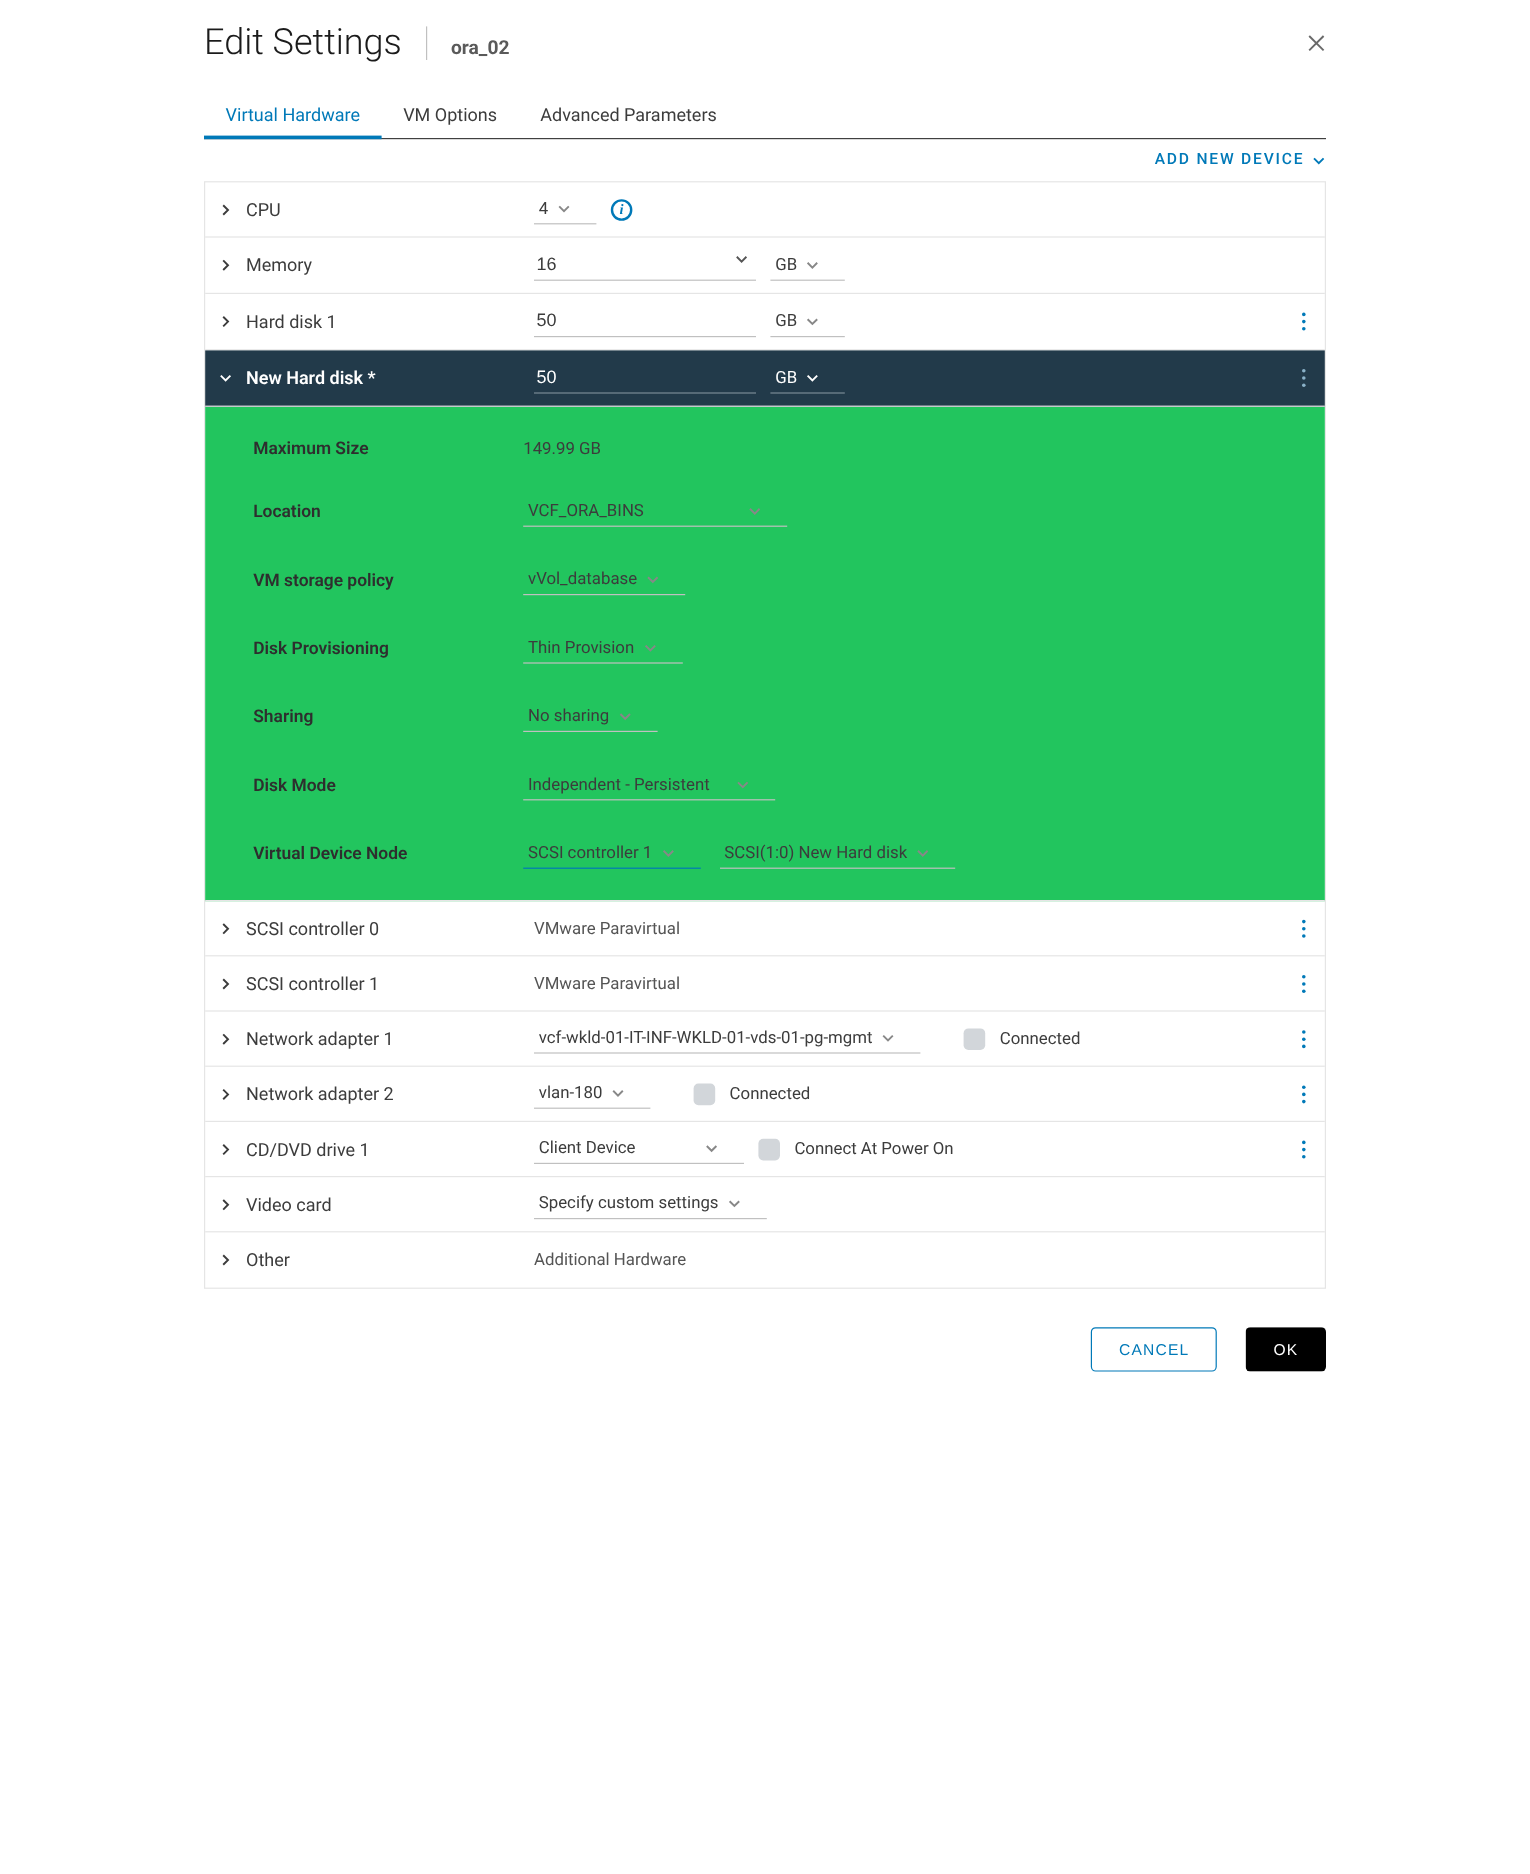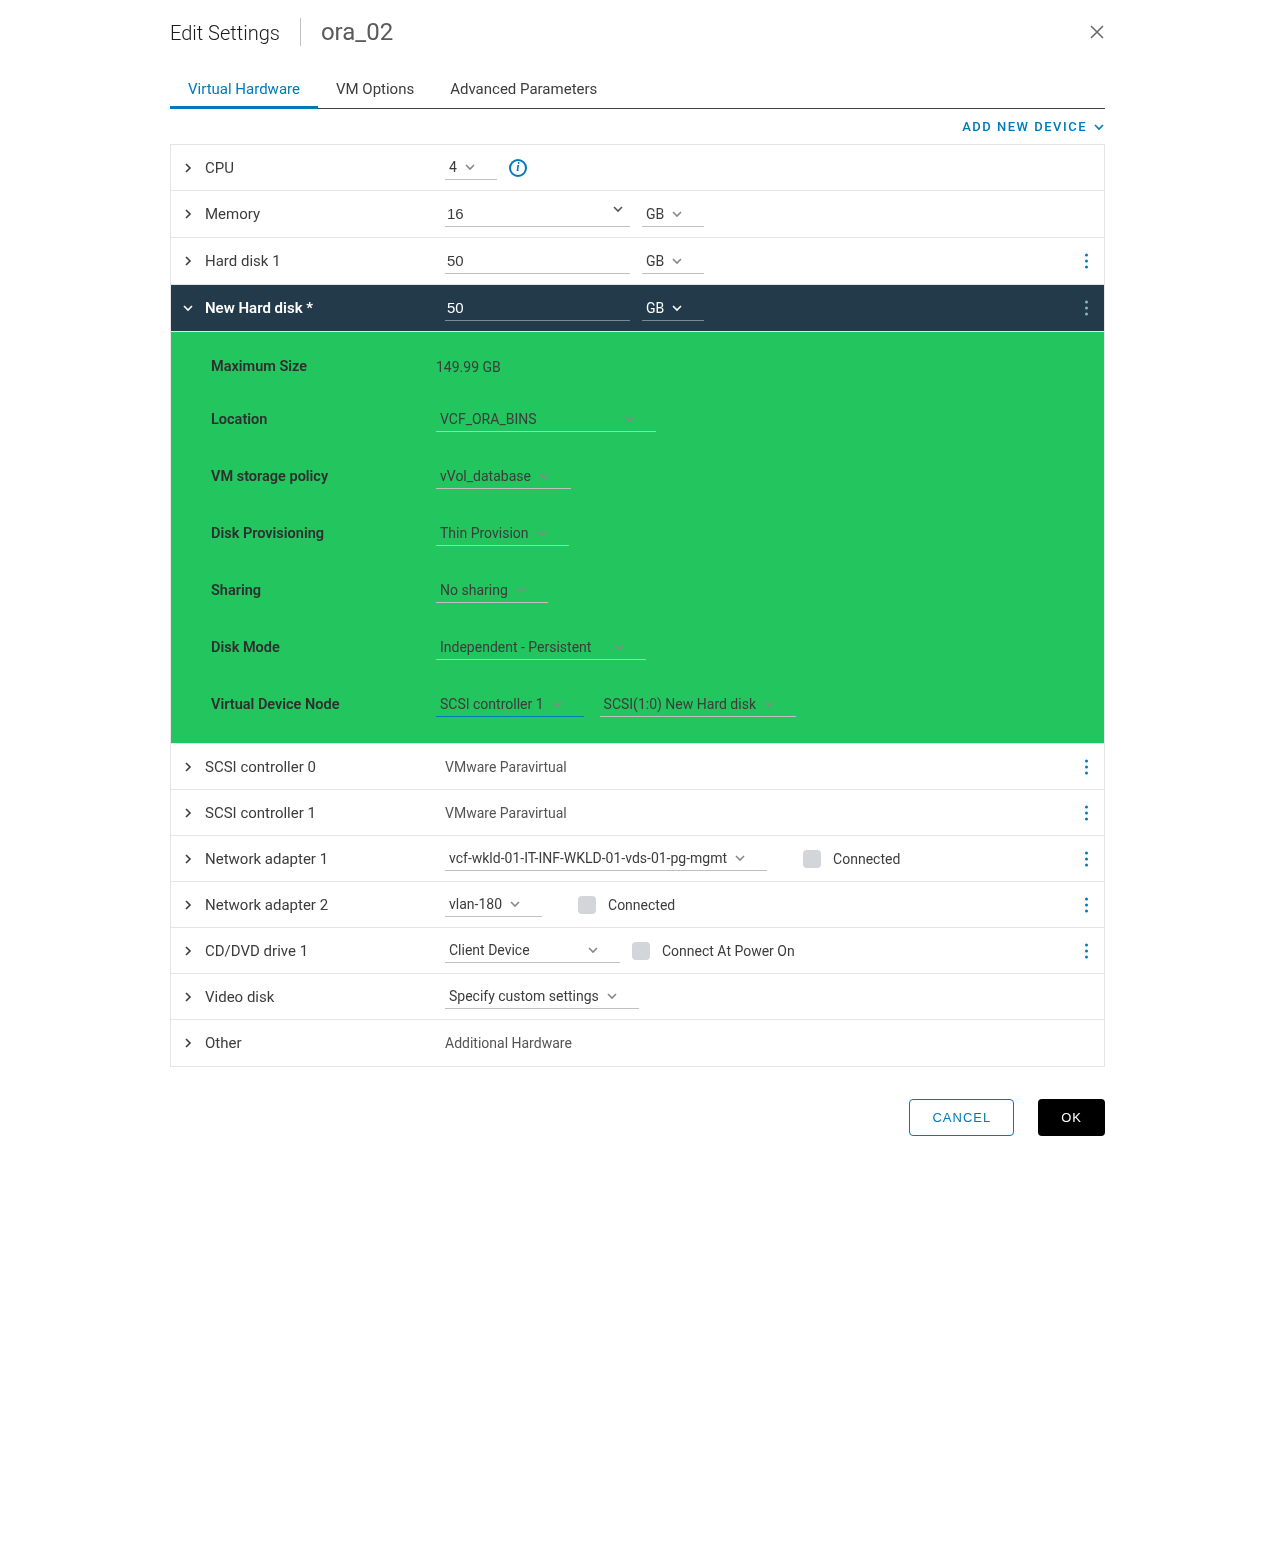--- a/index.html
+++ b/index.html
@@ -1,22 +1,22 @@
 <!DOCTYPE html>
 <html><head>
 <meta charset="utf-8">
 <style>
 * { box-sizing: border-box; margin: 0; padding: 0; }
 body { font-family: -apple-system, BlinkMacSystemFont, "Segoe UI", Roboto, "Helvetica Neue", Arial, sans-serif; font-size: 14px; color: #3c3c3c; background: #fff; }
 .dialog { width: 975px; margin: 0 auto; padding: 18px 20px; }
 .header { display: flex; align-items: center; justify-content: space-between; margin-bottom: 24px; }
 .header-left { display: flex; align-items: baseline; gap: 16px; }
-.title { font-size: 20px; font-weight: 300; color: #1b1b1b; }
+.title { font-size: 30px; font-weight: 300; color: #1b1b1b; }
 .divider { width: 1px; height: 28px; background: #c0c0c0; margin: 0 4px; align-self: center; }
-.subtitle { font-size: 24px; font-weight: 400; color: #5a5a5a; }
+.subtitle { font-size: 16px; font-weight: 700; color: #5a5a5a; }
 .close { font-size: 20px; color: #6a6a6a; cursor: pointer; }
 .tabs { display: flex; border-bottom: 1px solid #404040; margin-bottom: 10px; }
 .tab { padding: 10px 18px; font-size: 15px; color: #3c3c3c; cursor: pointer; position: relative; }
 .tab.active { color: #0079b8; }
 .tab.active::after { content: ''; position: absolute; left: 0; right: 0; bottom: -1px; height: 3px; background: #0079b8; }
 .addnew { display: flex; justify-content: flex-end; margin-bottom: 10px; }
 .addnew-btn { color: #0079b8; font-size: 13px; font-weight: 500; letter-spacing: 1.5px; cursor: pointer; display: flex; align-items: center; gap: 6px; }
 .panel { border: 1px solid #e5e5e5; }
 .row { display: flex; align-items: center; border-bottom: 1px solid #e5e5e5; padding: 10px 12px; min-height: 46px; position: relative; }
 .row:last-child { border-bottom: none; }
@@ -361,21 +361,21 @@
           <span></span>
         </span>
     </div>
 
     <div class="row">
       <span class="chev">
         <svg class="chevsvg" width="10" height="10" viewBox="0 0 10 10">
             <path d="M3 1 L7 5 L3 9"></path>
           </svg>
       </span>
-      <span class="label">Video disk</span>
+      <span class="label">Video card</span>
       <div class="value-area">
         <span class="uselect">
           <span>Specify custom settings</span>
           <svg class="chevsvg selchev" width="10" height="10" viewBox="0 0 10 10">
               <path d="M1 3 L5 7 L9 3"></path>
             </svg>
         </span>
       </div>
     </div>
 

